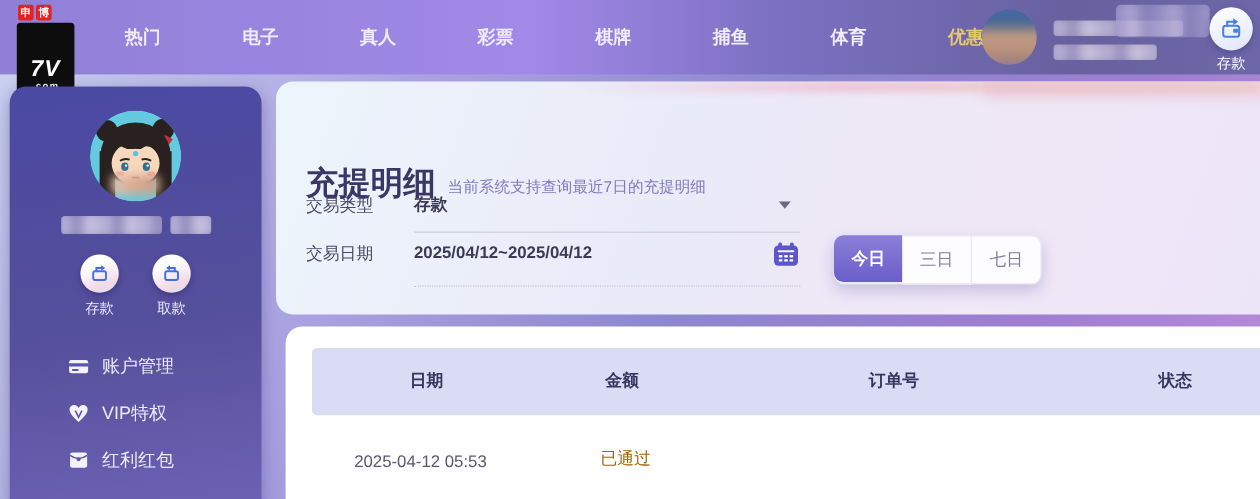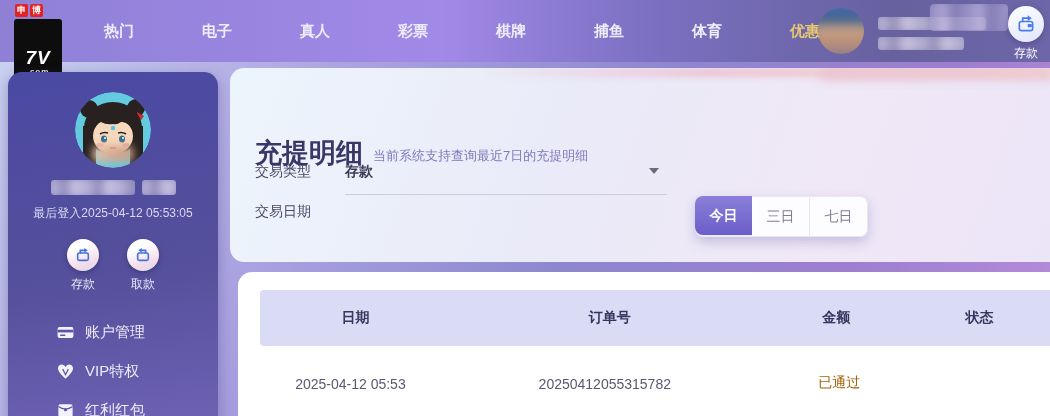--- a/index.html
+++ b/index.html
@@ -172,21 +172,20 @@
         <ellipse cx="25" cy="53" rx="3.5" ry="2" fill="#f2a8a2" opacity=".85"></ellipse>
         <ellipse cx="51" cy="53" rx="3.5" ry="2" fill="#f2a8a2" opacity=".85"></ellipse>
         <path d="M35.5 56 h5" stroke="#b4786a" stroke-width="1.5" stroke-linecap="round"></path>
       </svg>
       <div class="avatar-blur"></div>
     </div>
     <div class="name-blur">
       <i class="seg1"></i>
         <i class="seg2"></i>
     </div>
-    <div class="last-login">最后登入2025-04-12 05:53:05</div>
     <div class="quick-actions">
       <div class="qa">
         <span class="qa-circle">
           <svg width="16" height="16" viewBox="0 0 24 24">
             <rect x="4" y="9" width="16" height="11" rx="2.5" fill="none" stroke="#3f72e0" stroke-width="2.4"></rect>
             <path d="M8 9 L8 5 L14 5" fill="none" stroke="#3f72e0" stroke-width="2.4" stroke-linecap="round"></path>
             <path d="M14 1.5 l5 3.5 -5 3.5 z" fill="#3f72e0"></path>
           </svg>
         </span>
         <span class="lbl">存款</span>
@@ -238,35 +237,51 @@
     </div>
     <div class="form-row row1">
       <span class="flabel">交易类型</span>
       <div class="field select-field">
         <span class="fvalue">存款</span>
         <span class="caret"></span>
       </div>
     </div>
     <div class="form-row row2">
       <span class="flabel">交易日期</span>
+      <div class="field date-field">
+        <span class="fvalue">2025/04/12~2025/04/12</span>
+        <span class="cal">
+          <svg width="24" height="24" viewBox="0 0 24 24">
+            <rect x="2" y="4.5" width="20" height="17" rx="3.5" fill="#5d55cc"></rect>
+            <rect x="5.5" y="2" width="3.2" height="5" rx="1.4" fill="#5d55cc"></rect>
+            <rect x="15.3" y="2" width="3.2" height="5" rx="1.4" fill="#5d55cc"></rect>
+            <rect x="5" y="8.5" width="14" height="1.8" rx="0.9" fill="#ffffff" opacity=".95"></rect>
+            <rect x="6" y="12.5" width="3" height="2" rx="0.6" fill="#ffffff"></rect>
+            <rect x="10.5" y="12.5" width="3" height="2" rx="0.6" fill="#ffffff"></rect>
+            <rect x="15" y="12.5" width="3" height="2" rx="0.6" fill="#ffffff"></rect>
+            <rect x="6" y="16" width="3" height="2" rx="0.6" fill="#ffffff"></rect>
+            <rect x="10.5" y="16" width="3" height="2" rx="0.6" fill="#ffffff"></rect>
+            <rect x="15" y="16" width="3" height="2" rx="0.6" fill="#ffffff"></rect>
+          </svg>
+        </span>
+      </div>
     </div>
     <div class="range-group">
       <div class="range-btn">今日</div>
       <div class="range-btn">三日</div>
       <div class="range-btn">七日</div>
     </div>
   </section>
 
   <section class="panel-table">
     <div class="thead">
       <div class="cell c0">日期</div>
+      <div class="cell c2">金额</div>
       <div class="cell c1">订单号</div>
-      <div class="cell c2">金额</div>
       <div class="cell c3">状态</div>
     </div>
     <div class="trow">
       <div class="cell c0">2025-04-12 05:53</div>
-      <div class="cell c1">20250412055315782</div>
       <div class="cell c3"><span class="status-link">已通过</span></div>
     </div>
   </section>
 
 </div>
 
 </body></html>

